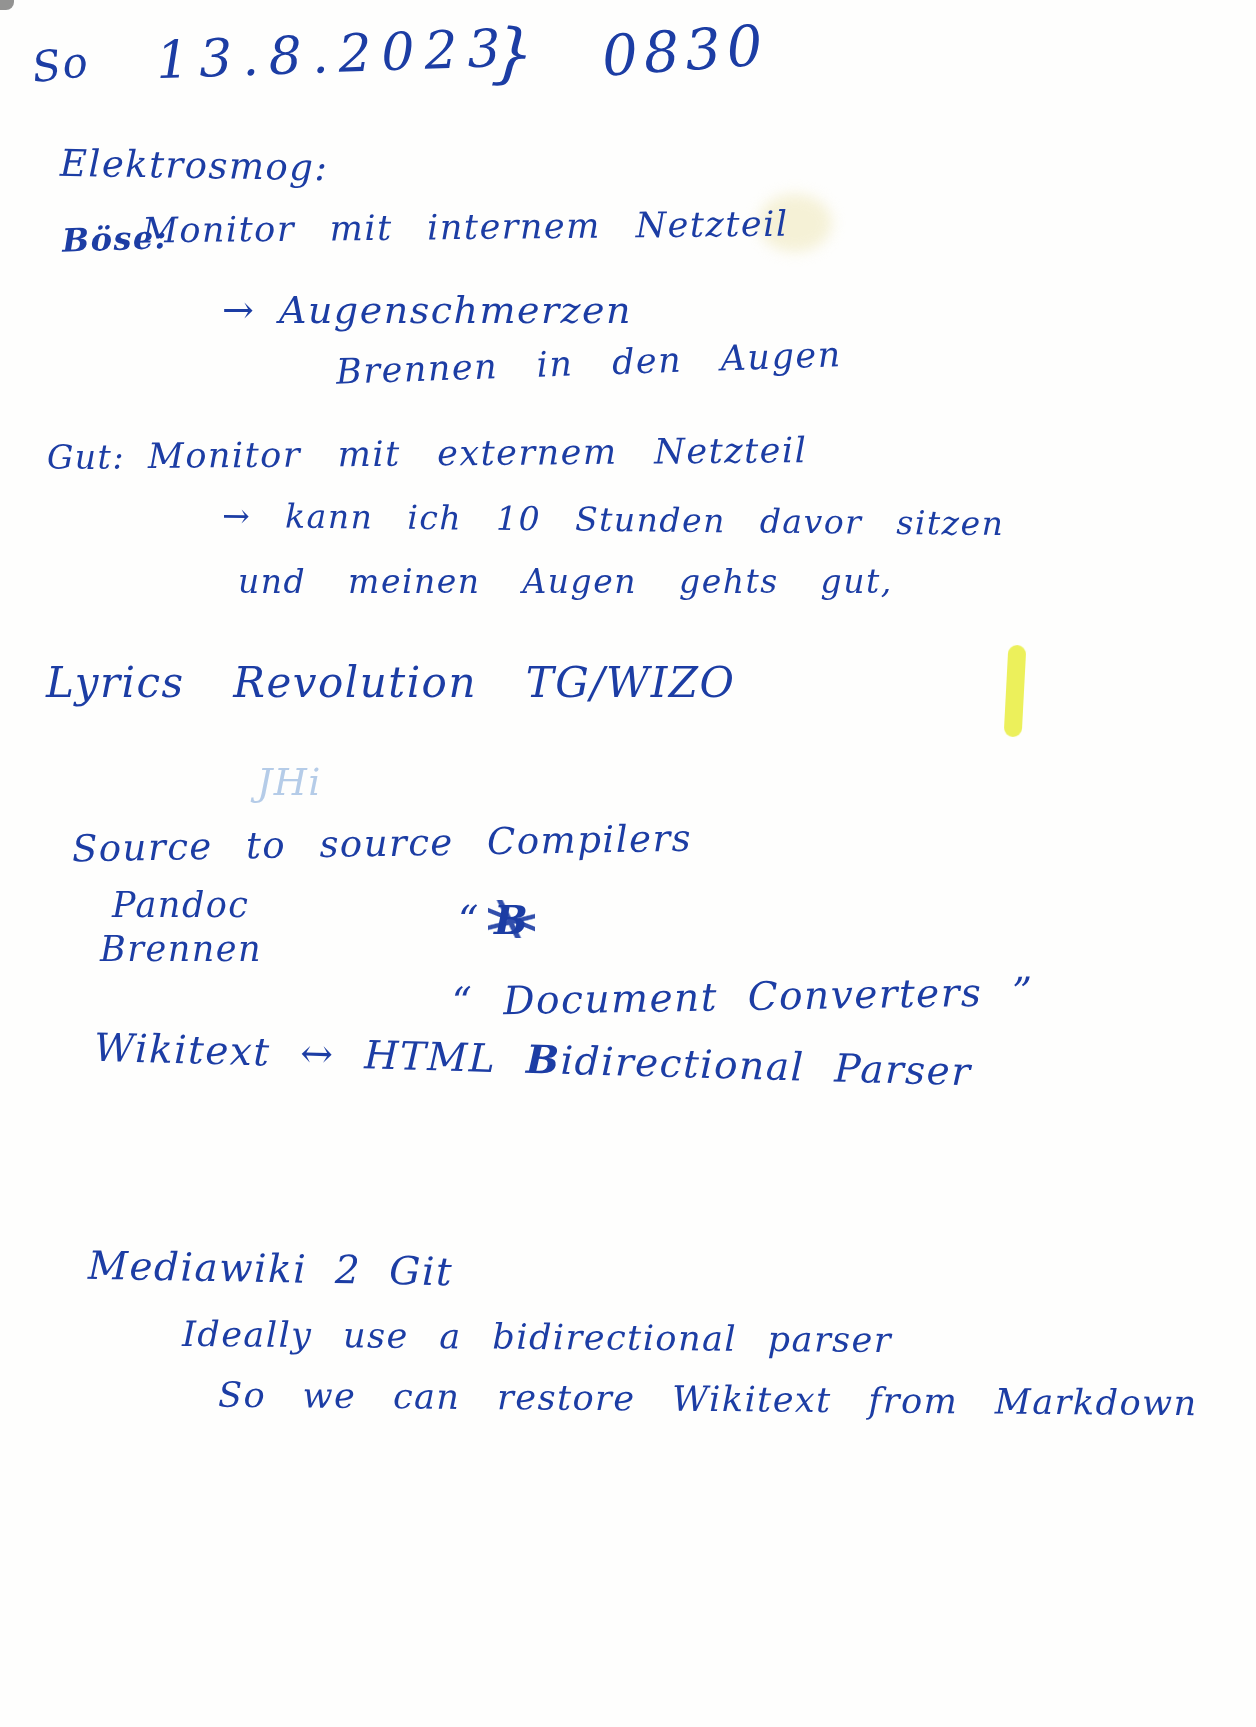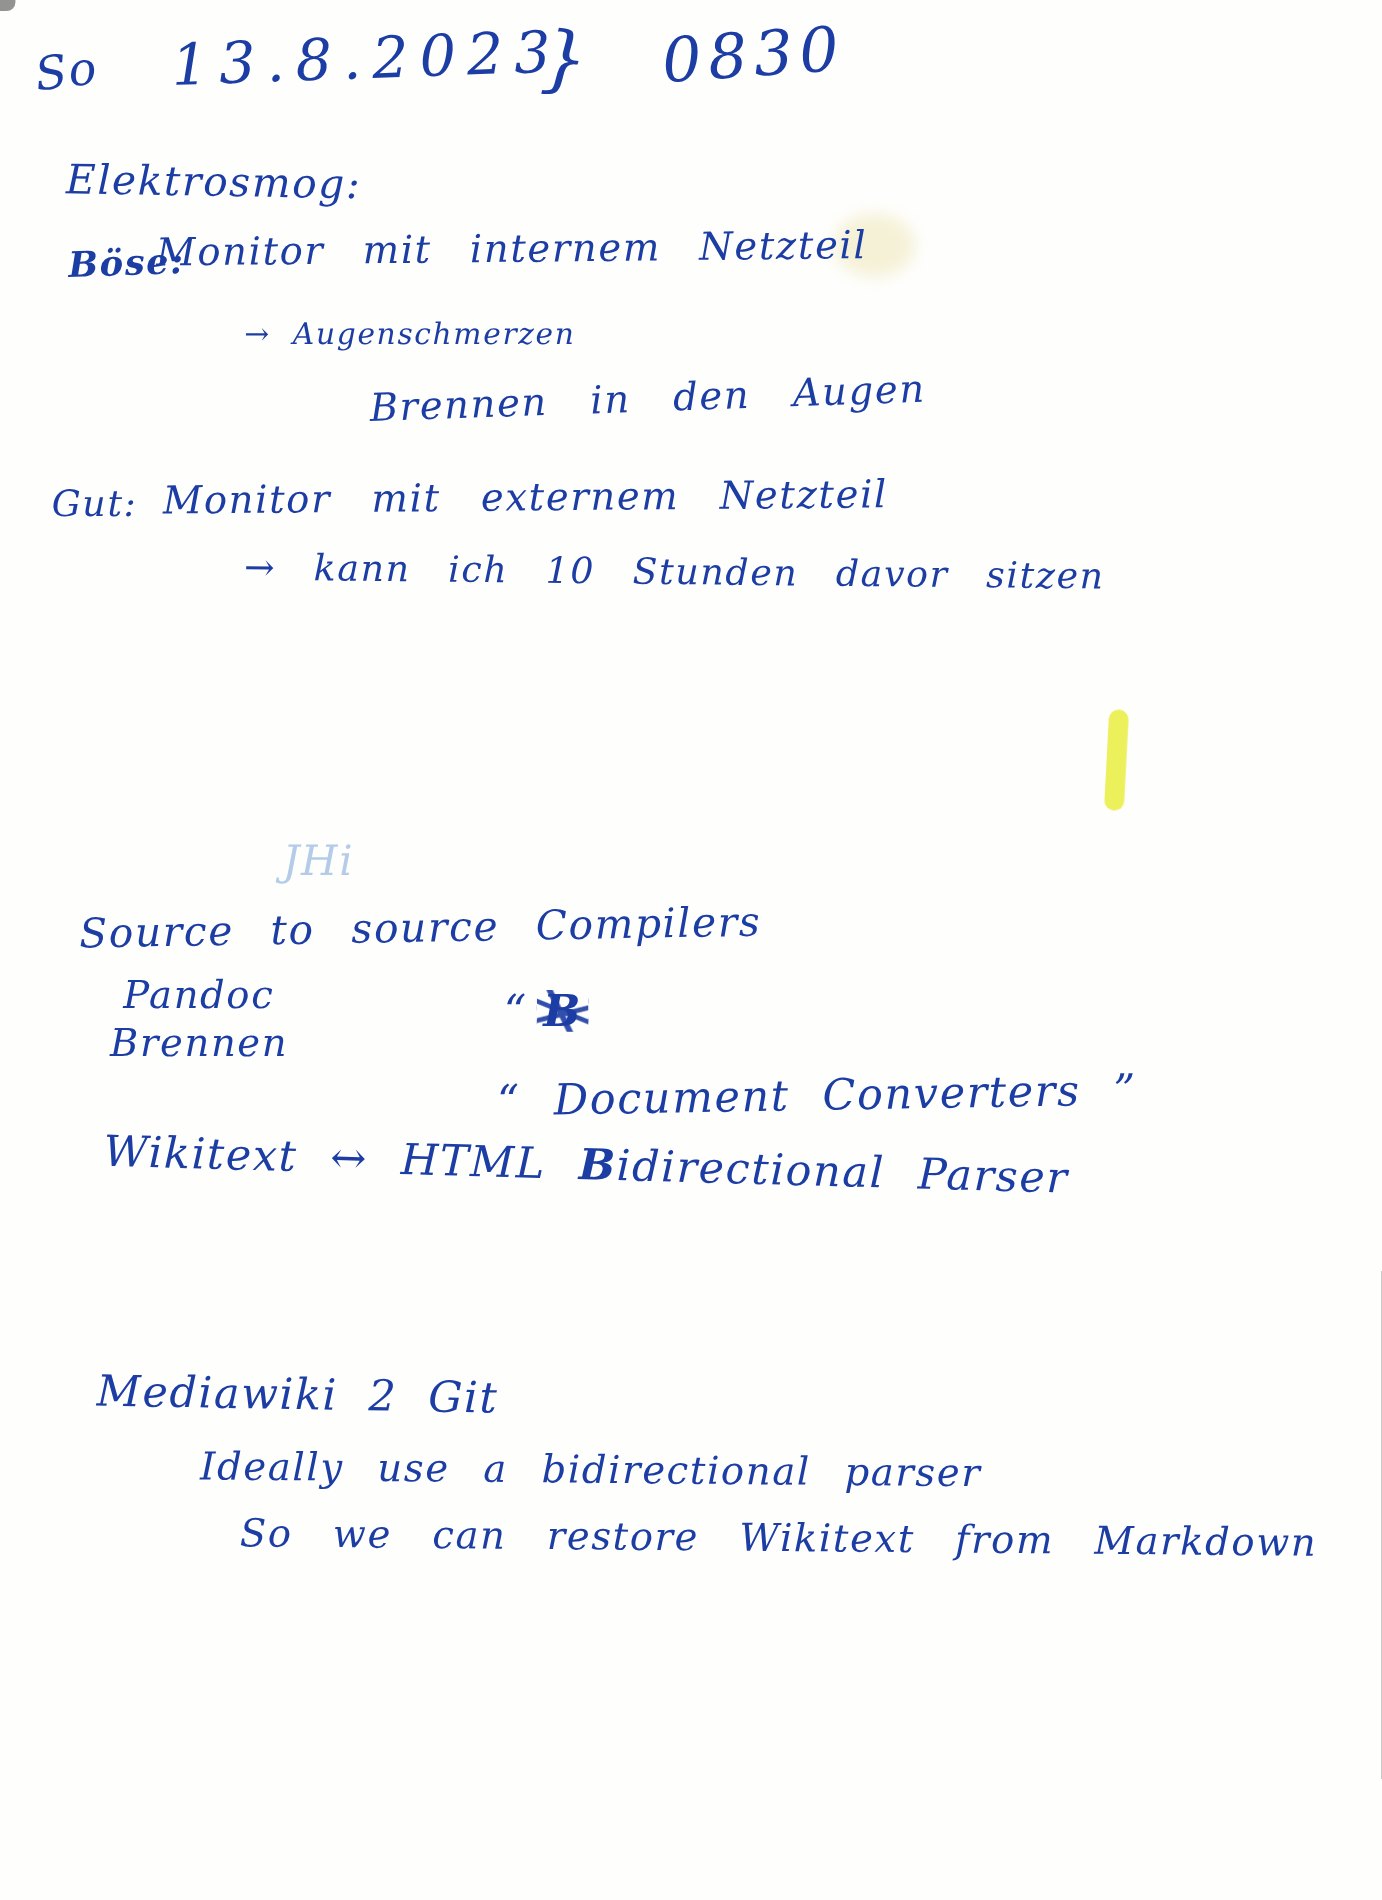--- a/index.html
+++ b/index.html
@@ -30,21 +30,21 @@
   
   .l-weekday   { left: 32px;  top: 42px;  font-size: 42px; transform: rotate(-7deg); }
   .l-date      { left: 156px; top: 26px;  font-size: 52px; letter-spacing: 10px; transform: rotate(-2deg); }
   .l-flourish  { left: 492px; top: 18px;  font-size: 66px; transform: rotate(4deg); }
   .l-time      { left: 602px; top: 20px;  font-size: 56px; letter-spacing: 6px; transform: rotate(-4deg); }
 
   .l-heading   { left: 60px;  top: 146px; font-size: 37px; transform: rotate(1deg); }
 
   .l-bad-label { left: 62px;  top: 222px; font-size: 32px; font-weight: 700; transform: rotate(-2deg); }
   .l-bad-text  { left: 142px; top: 208px; font-size: 35px; word-spacing: 22px; transform: rotate(-0.6deg); }
-  .l-sym1      { left: 222px; top: 290px; font-size: 27px; word-spacing: 10px; }
+  .l-sym1      { left: 222px; top: 290px; font-size: 38px; word-spacing: 10px; }
   .l-sym2      { left: 336px; top: 344px; font-size: 35px; word-spacing: 26px; transform: rotate(-2deg); }
 
   .l-good-label{ left: 26px;  top: 440px; font-size: 33px; margin-left: 21px; }
   .l-good-text { left: 148px; top: 434px; font-size: 35px; word-spacing: 24px; transform: rotate(-0.5deg); }
   .l-good1     { left: 222px; top: 502px; font-size: 33px; word-spacing: 22px; transform: rotate(0.6deg); }
   .l-good2     { left: 238px; top: 564px; font-size: 33px; word-spacing: 30px; }
 
   .l-lyrics    { left: 46px;  top: 660px; font-size: 42px; word-spacing: 34px; }
   .highlighter {
     position: absolute; left: 1006px; top: 645px; width: 18px; height: 92px;
@@ -102,21 +102,23 @@
   </div>
   <div class="hw l-sym2">Brennen in den Augen</div>
 
   <div class="hw l-good-label">Gut:</div>
   <div class="hw l-good-text">Monitor mit externem Netzteil</div>
 
   <div class="hw l-good1">
     <span>→</span>
     <span>kann ich 10 Stunden davor sitzen</span>
   </div>
+  <div class="hw l-good2">und meinen Augen gehts gut,</div>
 
+  <div class="hw l-lyrics">Lyrics Revolution TG/WIZO</div>
   <div class="highlighter"></div>
 
   <div class="hw l-faint">JHi</div>
 
   <div class="hw l-compilers">Source to source Compilers</div>
   <div class="hw l-pandoc">Pandoc</div>
   <div class="hw l-asciidoc">Brennen</div>
 
   <div class="hw l-scribble">
     <span>“</span><span class="scribble">B</span>

